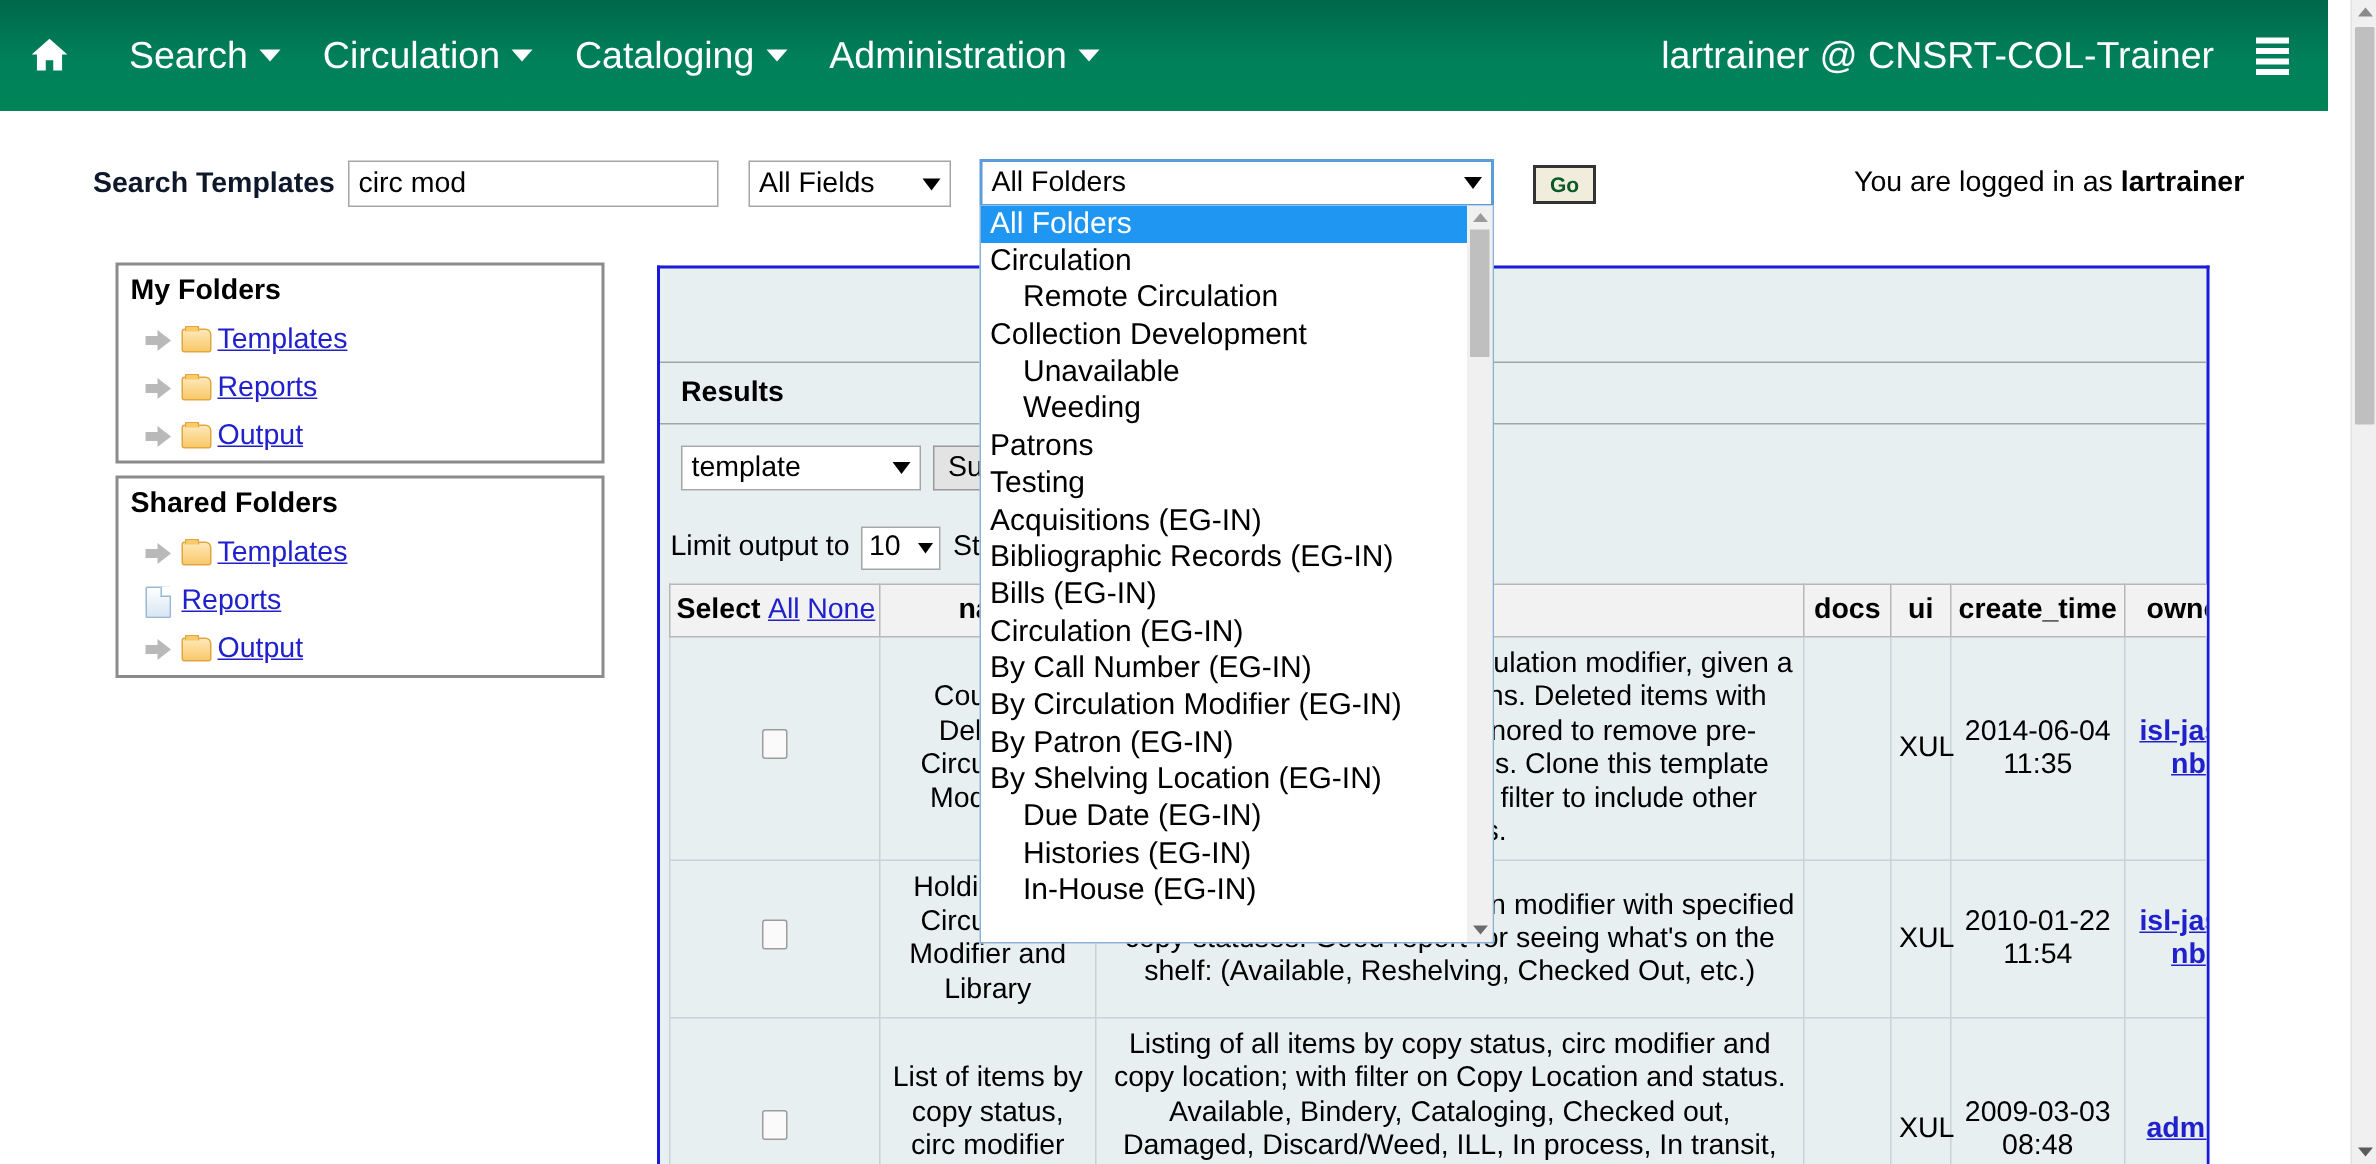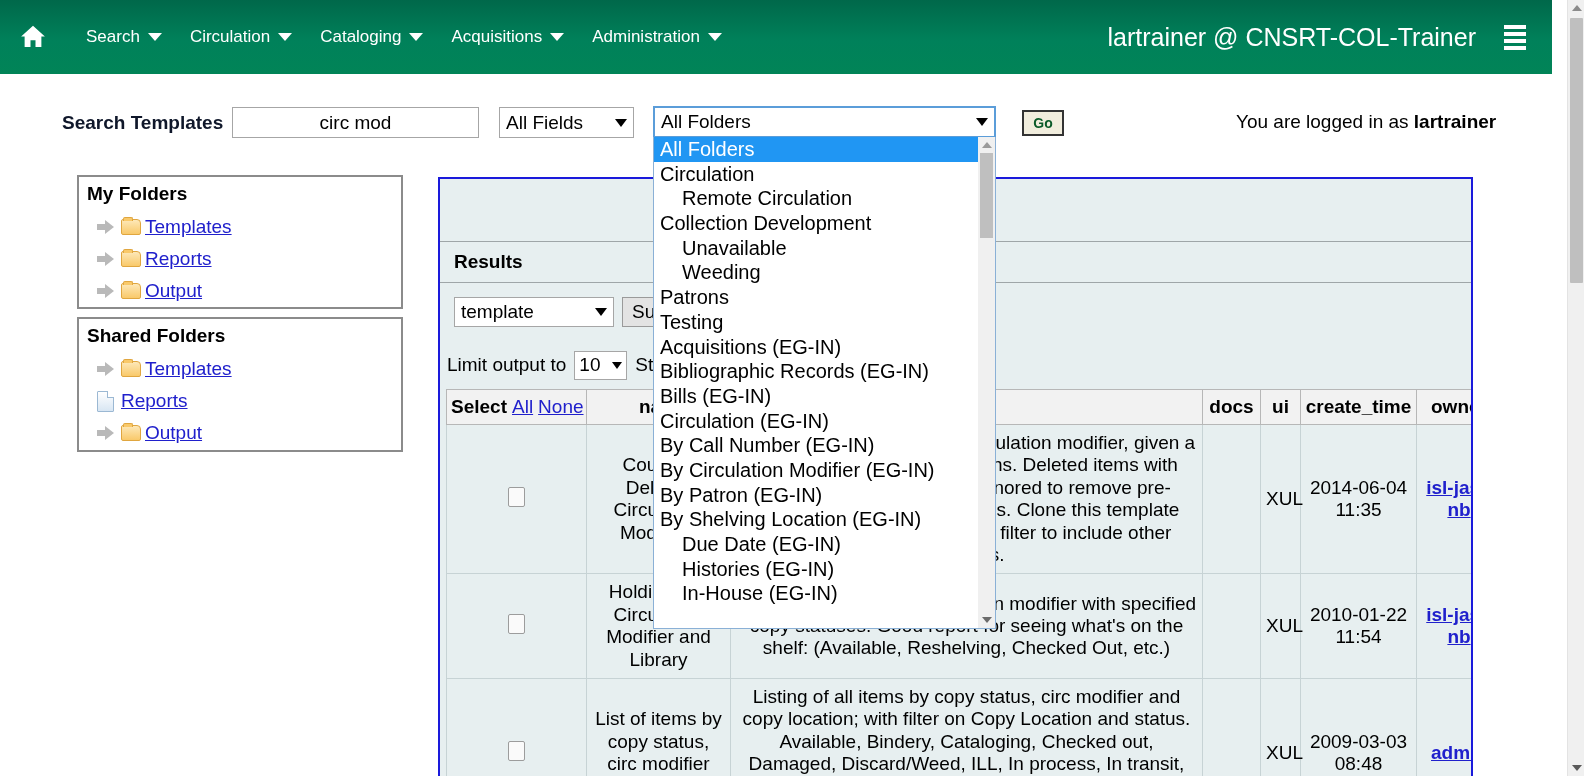--- a/index.html
+++ b/index.html
@@ -20,21 +20,21 @@
     display: flex; align-items: center;
     color: #ffffff;
   }
   #home-btn {
     margin-left: 16px; margin-right: 22px;
     display: flex; align-items: center; justify-content: center;
     width: 34px; height: 40px; cursor: pointer;
   }
   .navitem {
     display: flex; align-items: center;
-    font-size: 17px;
+    font-size: 25px;
     padding: 6px 14px;
     white-space: nowrap;
     cursor: pointer;
   }
   .navitem .caret {
     margin-left: 8px;
     width: 0; height: 0;
     border-left: 7px solid transparent;
     border-right: 7px solid transparent;
     border-top: 8px solid #ffffff;
@@ -76,21 +76,20 @@
   #search-label {
     position: absolute; left: 62px; top: 112px;
     font-size: 19px; font-weight: bold; color: #0f172a;
   }
   #search-input {
     position: absolute; left: 232px; top: 107px;
     width: 247px; height: 31px;
     font-size: 19px; padding: 2px 6px;
     border: 1px solid #a6a6a6; background: #fff;
     font-family: "Liberation Sans", sans-serif;
-    text-align: center;
   }
   .fakeselect {
     position: absolute;
     border: 1px solid #a6a6a6; background: #fff;
     font-size: 19px;
     display: flex; align-items: center;
     padding: 0 6px; cursor: pointer;
   }
   .fakeselect .arr {
     margin-left: auto;
@@ -321,24 +320,20 @@
   <div class="navitem">
     <span>Search</span>
     <span class="caret"></span>
   </div>
   <div class="navitem">
     <span>Circulation</span>
     <span class="caret"></span>
   </div>
   <div class="navitem">
     <span>Cataloging</span>
-    <span class="caret"></span>
-  </div>
-  <div class="navitem">
-    <span>Acquisitions</span>
     <span class="caret"></span>
   </div>
   <div class="navitem">
     <span>Administration</span>
     <span class="caret"></span>
   </div>
 
   <div id="nav-user">lartrainer @ CNSRT-COL-Trainer</div>
   <div id="nav-menu-icon">
     <i></i>

